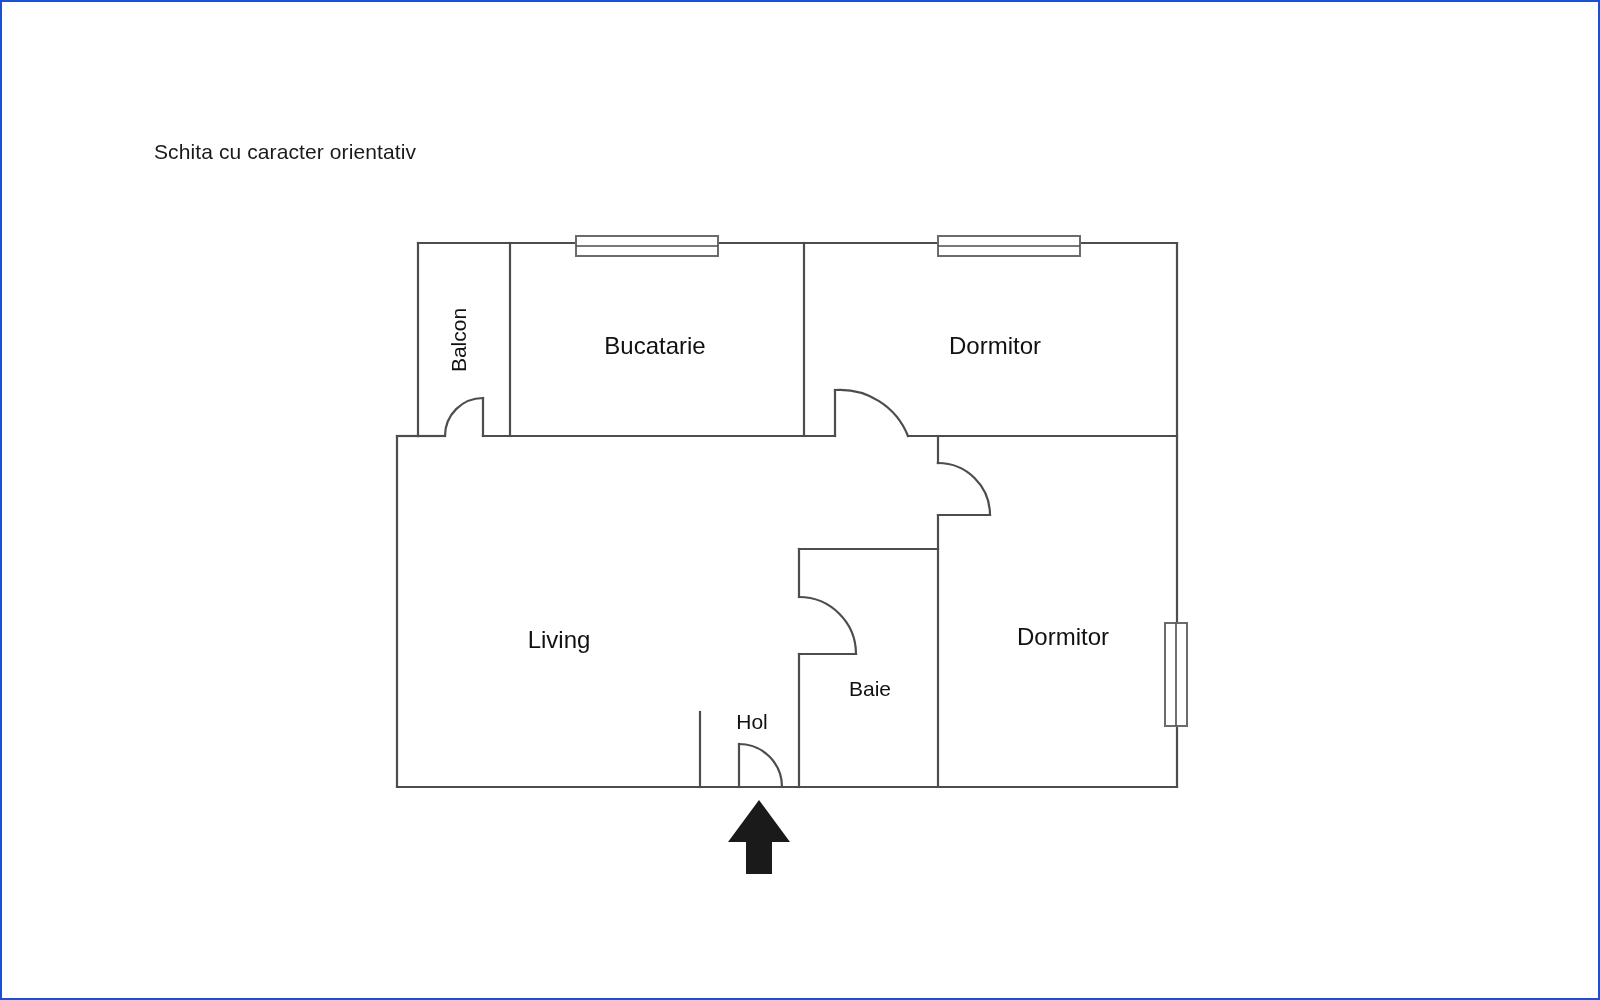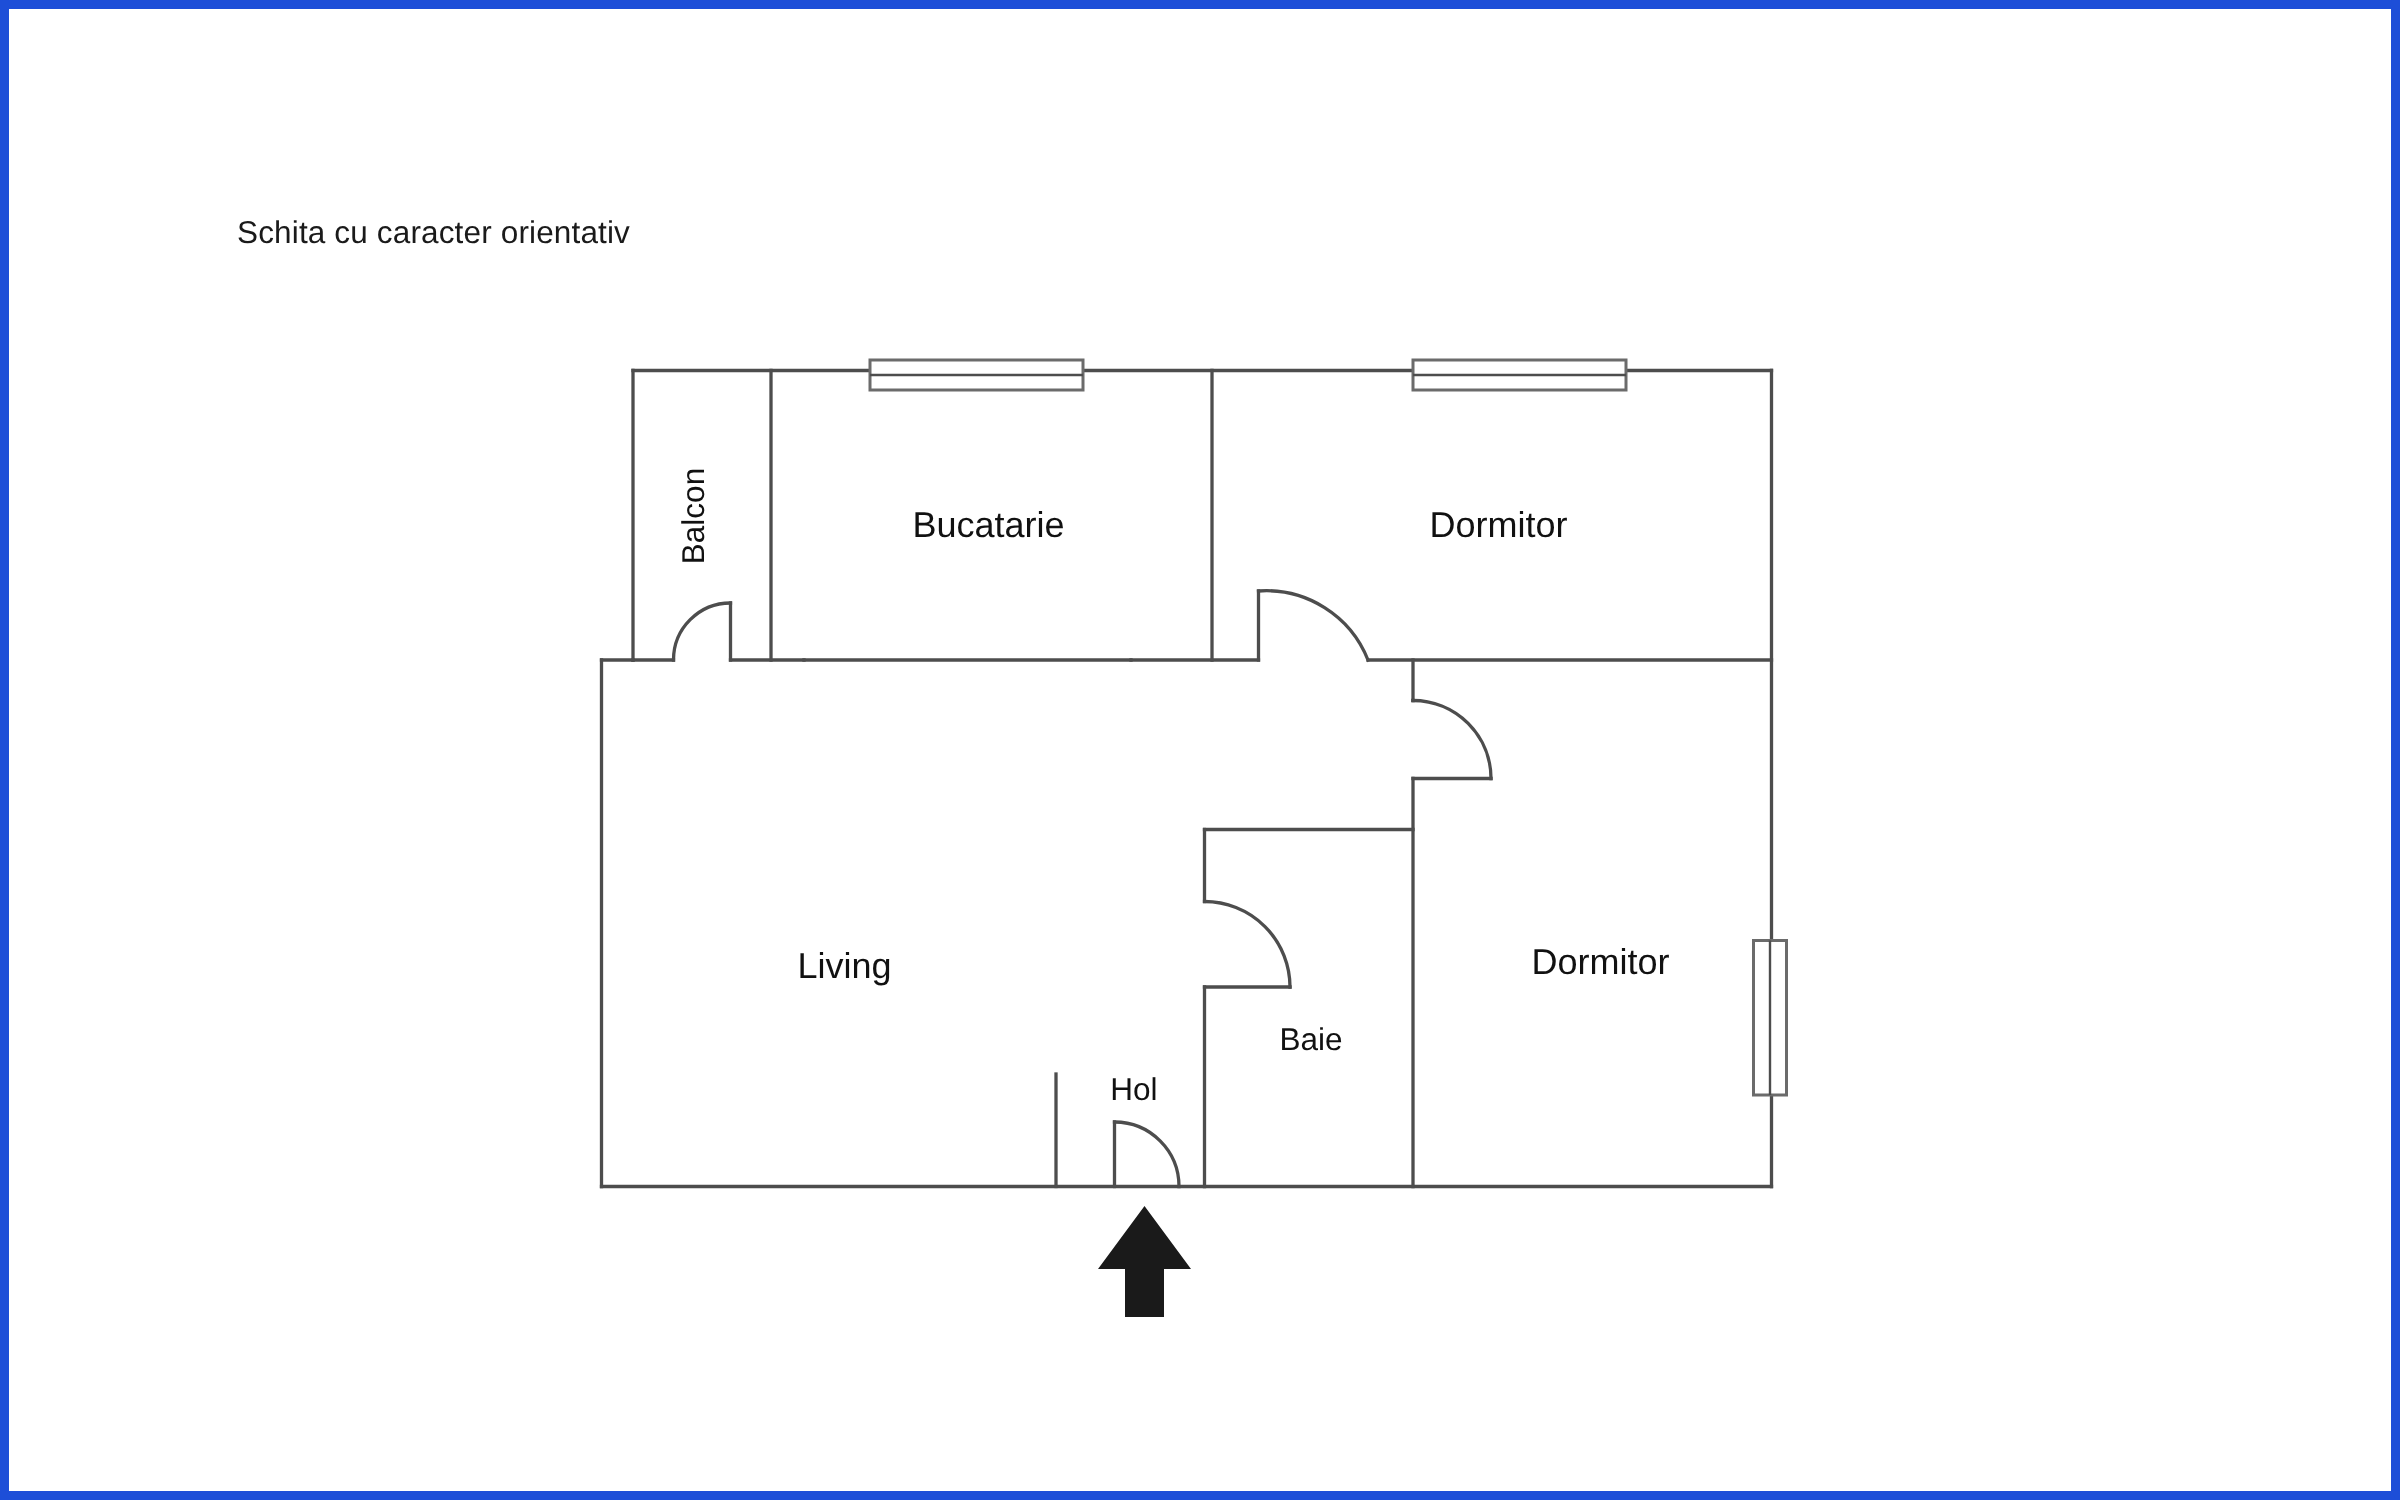--- a/index.html
+++ b/index.html
@@ -12,21 +12,21 @@
     height: 1000px;
     font-family: "Liberation Sans", sans-serif;
     overflow: hidden;
   }
   #page {
     position: relative;
     width: 1600px;
     height: 1000px;
     background: #ffffff;
     box-sizing: border-box;
-    border: 6px solid #1d4ed8;
+    border: 2px solid #1d4ed8;
   }
   #plan-title {
     position: absolute;
     left: 152px;
     top: 138px;
     font-size: 21px;
     color: #1a1a1a;
     letter-spacing: 0.1px;
     white-space: nowrap;
   }

